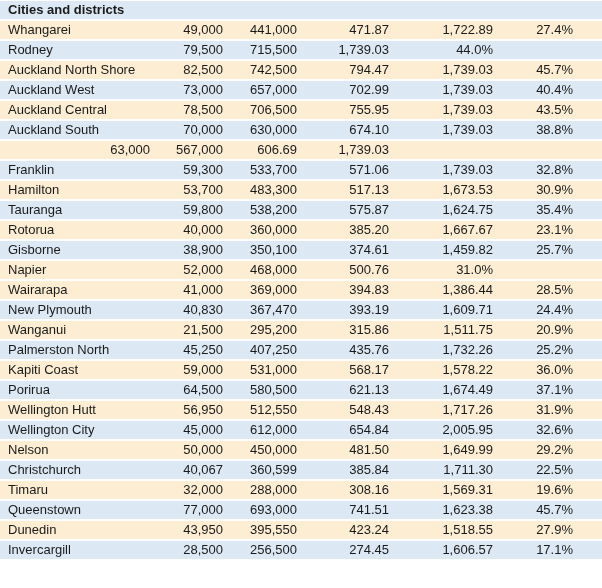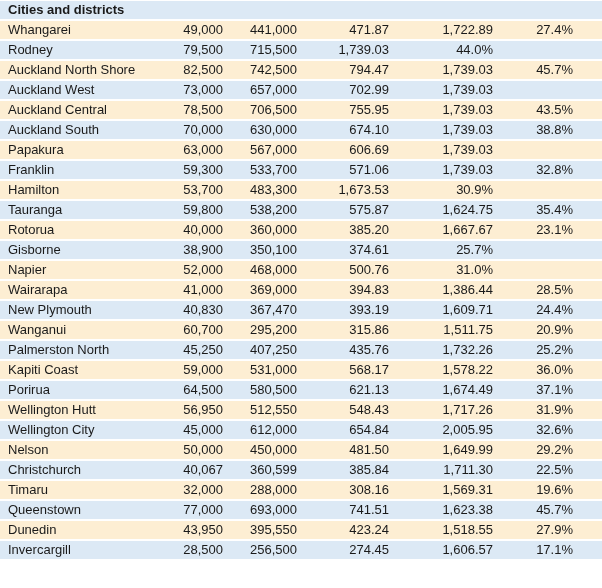--- a/index.html
+++ b/index.html
@@ -73,20 +73,21 @@
         <div class="cell num">1,739.03</div>
         <div class="cell num">45.7%</div>
         <div class="cell"></div>
       </div>
       <div class="row band-b">
         <div class="cell name">Auckland West</div>
         <div class="cell num">73,000</div>
         <div class="cell num">657,000</div>
         <div class="cell num">702.99</div>
         <div class="cell num">1,739.03</div>
+        <div class="cell num">40.4%</div>
         <div class="cell"></div>
       </div>
       <div class="row band-a">
         <div class="cell name">Auckland Central</div>
         <div class="cell num">78,500</div>
         <div class="cell num">706,500</div>
         <div class="cell num">755.95</div>
         <div class="cell num">1,739.03</div>
         <div class="cell num">43.5%</div>
         <div class="cell"></div>
@@ -94,40 +95,40 @@
       <div class="row band-b">
         <div class="cell name">Auckland South</div>
         <div class="cell num">70,000</div>
         <div class="cell num">630,000</div>
         <div class="cell num">674.10</div>
         <div class="cell num">1,739.03</div>
         <div class="cell num">38.8%</div>
         <div class="cell"></div>
       </div>
       <div class="row band-a">
-        <div class="cell name">Papakura</div>
         <div class="cell num">63,000</div>
         <div class="cell num">567,000</div>
         <div class="cell num">606.69</div>
         <div class="cell num">1,739.03</div>
         <div class="cell"></div>
       </div>
       <div class="row band-b">
         <div class="cell name">Franklin</div>
         <div class="cell num">59,300</div>
         <div class="cell num">533,700</div>
         <div class="cell num">571.06</div>
         <div class="cell num">1,739.03</div>
         <div class="cell num">32.8%</div>
         <div class="cell"></div>
       </div>
       <div class="row band-a">
         <div class="cell name">Hamilton</div>
         <div class="cell num">53,700</div>
         <div class="cell num">483,300</div>
+        <div class="cell num">517.13</div>
         <div class="cell num">1,673.53</div>
         <div class="cell num">30.9%</div>
         <div class="cell"></div>
       </div>
       <div class="row band-b">
         <div class="cell name">Tauranga</div>
         <div class="cell num">59,800</div>
         <div class="cell num">538,200</div>
         <div class="cell num">575.87</div>
         <div class="cell num">1,624.75</div>
@@ -141,20 +142,21 @@
         <div class="cell num">385.20</div>
         <div class="cell num">1,667.67</div>
         <div class="cell num">23.1%</div>
         <div class="cell"></div>
       </div>
       <div class="row band-b">
         <div class="cell name">Gisborne</div>
         <div class="cell num">38,900</div>
         <div class="cell num">350,100</div>
         <div class="cell num">374.61</div>
+        <div class="cell num">1,459.82</div>
         <div class="cell num">25.7%</div>
         <div class="cell"></div>
       </div>
       <div class="row band-a">
         <div class="cell name">Napier</div>
         <div class="cell num">52,000</div>
         <div class="cell num">468,000</div>
         <div class="cell num">500.76</div>
         <div class="cell num">31.0%</div>
         <div class="cell"></div>
@@ -172,21 +174,21 @@
         <div class="cell name">New Plymouth</div>
         <div class="cell num">40,830</div>
         <div class="cell num">367,470</div>
         <div class="cell num">393.19</div>
         <div class="cell num">1,609.71</div>
         <div class="cell num">24.4%</div>
         <div class="cell"></div>
       </div>
       <div class="row band-a">
         <div class="cell name">Wanganui</div>
-        <div class="cell num">60,700</div>
+        <div class="cell num">21,500</div>
         <div class="cell num">295,200</div>
         <div class="cell num">315.86</div>
         <div class="cell num">1,511.75</div>
         <div class="cell num">20.9%</div>
         <div class="cell"></div>
       </div>
       <div class="row band-b">
         <div class="cell name">Palmerston North</div>
         <div class="cell num">45,250</div>
         <div class="cell num">407,250</div>

